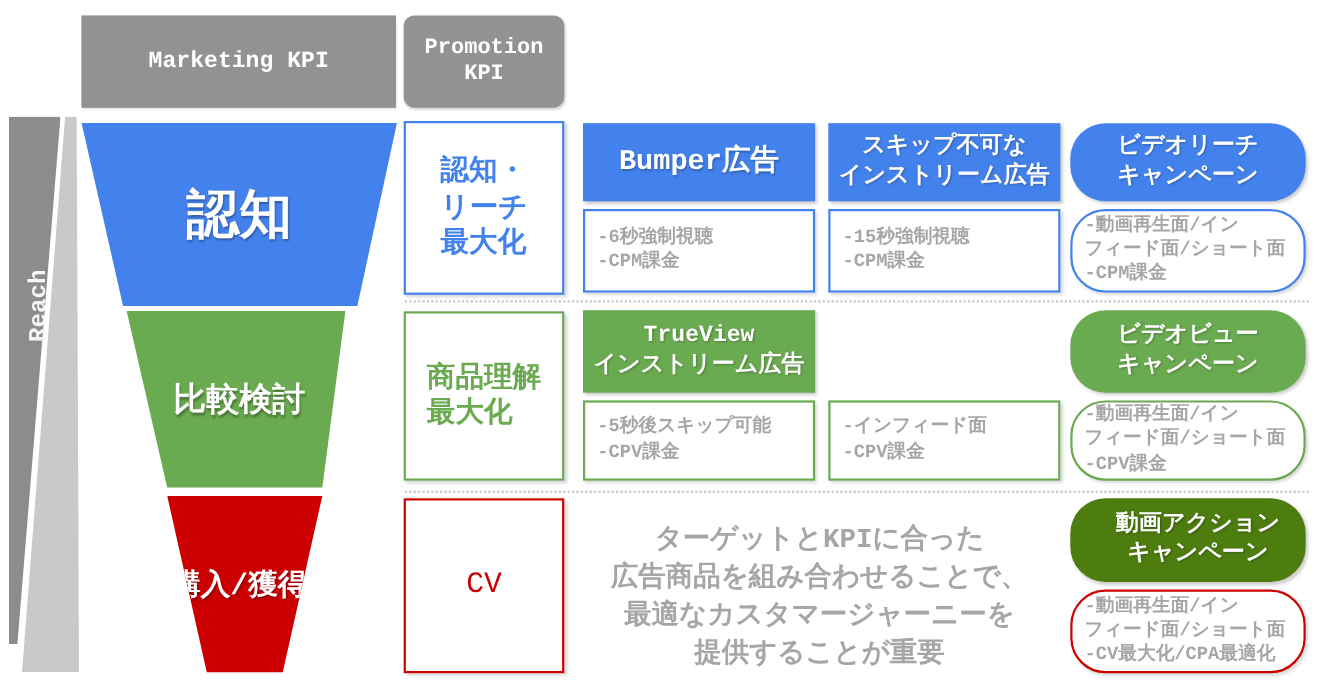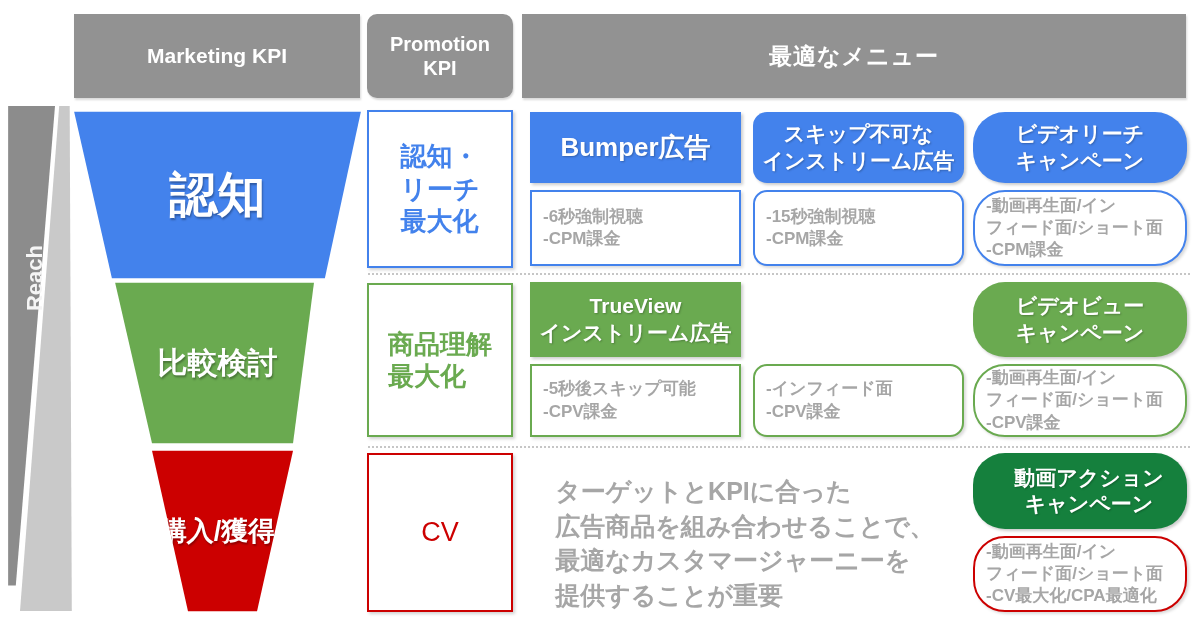--- a/index.html
+++ b/index.html
@@ -1,19 +1,19 @@
 <!DOCTYPE html>
 <html><head>
 <meta charset="utf-8">
 <style>
   * { margin:0; padding:0; box-sizing:border-box; }
   html,body { background:#ffffff; }
   .canvas {
     position:relative; width:1200px; height:630px; background:#ffffff;
-    font-family:Liberation Sans, sans-serif; overflow:hidden;
+    font-family:Liberation Mono, monospace; overflow:hidden;
   }
   
   .hdr {
     position:absolute; top:14px; height:84px; background:#929292; color:#ffffff;
     font-weight:bold; display:flex; align-items:center; justify-content:center;
     text-align:center; white-space:pre-line; box-shadow:1px 2px 2px rgba(0,0,0,.15);
   }
   .hdr-marketing { left:74px;  width:286px; font-size:21px; }
   .hdr-promotion { left:367px; width:146px; font-size:20px; line-height:1.2;border-radius:10px; }
   .hdr-menu      { left:522px; width:664px; font-size:23px; letter-spacing:1px; }
@@ -63,52 +63,51 @@
     white-space:pre-line; line-height:1.25; text-shadow:1px 1px 2px rgba(0,0,0,.25);
     box-shadow:2px 2px 3px rgba(0,0,0,.2);
   }
   .card-desc {
     position:absolute; background:#ffffff; color:#a6a6a6; font-weight:bold;
     font-size:17px; line-height:1.3; padding:8px 11px; white-space:pre-line;
     display:flex; flex-direction:column; justify-content:center;
     box-shadow:2px 2px 3px rgba(0,0,0,.15);
   }
   .col-a { left:530px; width:211px; }
-  .col-b { left:753px; width:211px;border-radius:14px; }
+  .col-b { left:753px; width:211px; }
   .col-c { left:973px; width:214px;border-radius:32px; }
   .r1-title { top:112px; height:71px; }
   .r1-desc  { top:190px; height:76px; }
   .r2-title { top:282px; height:75px; }
   .r2-desc  { top:364px; height:73px; }
   .r3-title { top:453px; height:76px; }
   .r3-desc  { top:536px; height:76px; }
   .acc-blue.card-title  { background:#4382ec; }
   .acc-blue.card-desc   { border:2px solid #4382ec; }
   .acc-green.card-title { background:#6aaa50; }
   .acc-green.card-desc  { border:2px solid #6aaa50; }
-  .acc-red.card-title   { background:#15803d;padding-left:18px; }
+  .acc-red.card-title   { background:#4d7c0f;padding-left:18px; }
   .acc-red.card-desc    { border:2px solid #cc0000; }
   .t-big { font-size:26px; }
 
   
   .note {
     position:absolute; left:524px; top:468px; width:442px; height:150px;
-    display:flex; align-items:center; justify-content:center; text-align:left;
+    display:flex; align-items:center; justify-content:center; text-align:center;
     color:#a6a6a6; font-weight:bold; font-size:25px; line-height:1.38; white-space:pre-line;
   }
 </style>
 </head>
 <body>
 
 <div class="canvas">
 
   <div class="hdr hdr-marketing">Marketing KPI</div>
   <div class="hdr hdr-promotion">Promotion
 KPI</div>
-  <div class="hdr hdr-menu">最適なメニュー</div>
 
   <div class="axis">
     <div class="wedge-dark"></div>
     <div class="wedge-light"></div>
     <span class="axis-label reach-label">Reach</span>
 
   </div>
 
   <div class="funnel">
     <div class="stage stage-consideration">比較検討</div>

